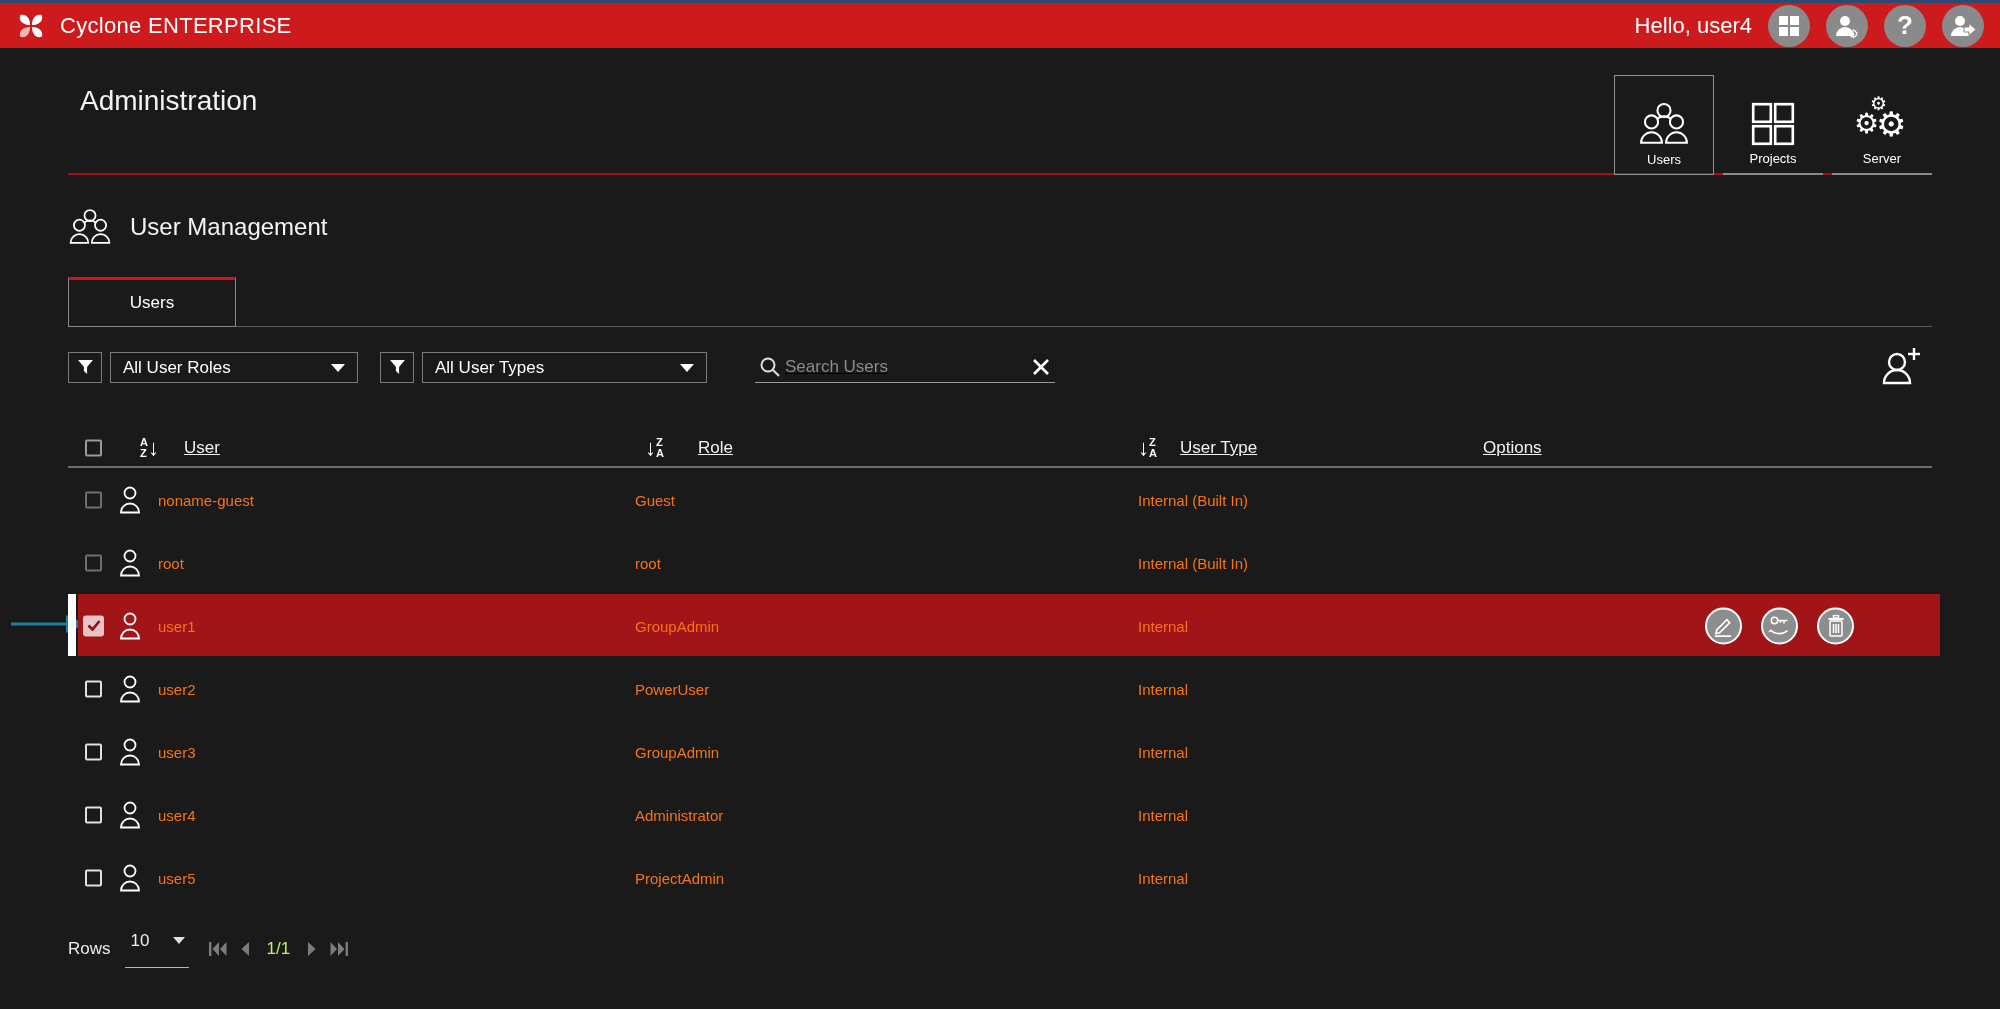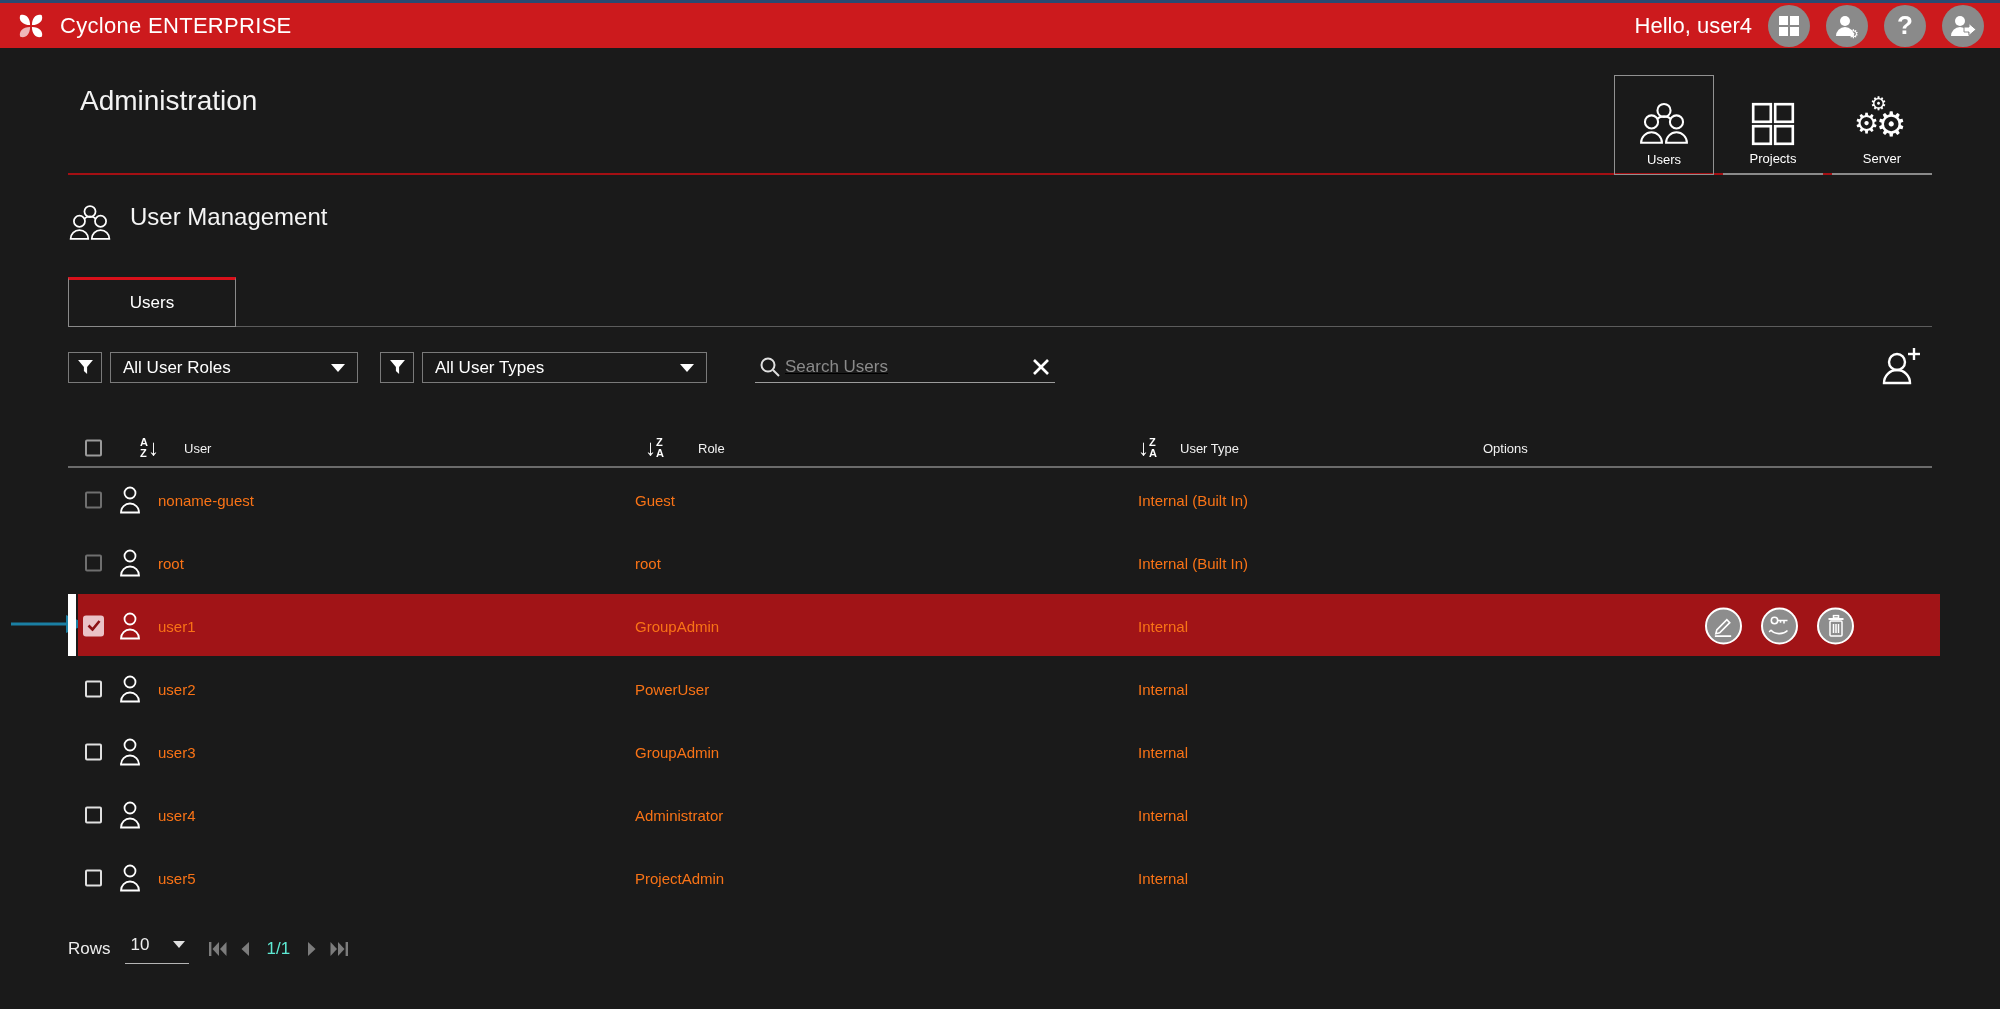--- a/index.html
+++ b/index.html
@@ -23,21 +23,21 @@
   .nav-item { width:100px; height:100px; display:flex; flex-direction:column; align-items:center; justify-content:flex-end; padding-bottom:7px; gap:5px; cursor:pointer; }
   .nav-item.active { border:1px solid #919191; }
   .nav-item.underlined { border-bottom:2px solid #8a8a8a; }
   .nav-label { color:#fff; font-size:13px; }
   .gears { position:relative; width:56px; height:52px; color:#fff; }
   .gears span { position:absolute; line-height:1; }
   .g-small { font-size:19px; left:16px; top:0; }
   .g-med { font-size:28px; left:0; top:16px; }
   .g-big { font-size:34px; left:22px; top:13px; }
 
-  .section-head { margin-top:28px; height:48px; display:flex; gap:18px; }
+  .section-head { margin-top:28px; height:48px; display:flex; align-items:center; gap:18px; }
   .section-title { color:#f5f5f5; font-size:24px; font-weight:400; }
 
   .tabs { margin-top:26px; height:50px; display:flex; border-bottom:1px solid #5c5c5c; }
   .tab { display:flex; align-items:center; justify-content:center; font-size:17px; color:#fff; cursor:pointer; }
   .tab.active { width:168px; border:1px solid #8a8a8a; border-top:3px solid #d8101a; margin-bottom:-1px; }
   .tab.inactive { width:180px; }
 
   .filter-row { margin-top:25px; height:31px; display:flex; align-items:center; position:relative; }
   .funnel-btn { width:34px; height:31px; border:1px solid #7a7a7a; display:flex; align-items:center; justify-content:center; margin-right:8px; cursor:pointer; }
   .dropdown { height:31px; border:1px solid #7a7a7a; display:flex; align-items:center; justify-content:space-between; padding:0 12px; margin-right:22px; cursor:pointer; }
@@ -46,21 +46,21 @@
   .caret { width:0; height:0; border-left:7px solid transparent; border-right:7px solid transparent; border-top:8px solid #fff; }
   .search { margin-left:26px; width:300px; height:31px; border-bottom:1px solid #9c9c9c; display:flex; align-items:center; gap:4px; padding:0 4px;text-decoration:underline; }
   .search input { flex:1; background:transparent; border:none; outline:none; color:#fff; font-size:17px; font-family:"Liberation Sans", sans-serif; }
   .search input::placeholder { color:#8b8b8b; }
   .clear-x { cursor:pointer; display:flex; }
   .add-user { position:absolute; right:8px; top:-7px; cursor:pointer; }
 
   .table { margin-top:47px; }
   .thead { position:relative; height:38px; border-bottom:2px solid #6b6b6b; }
   .thead .hcell, .thead .hicon, .thead .hcb { position:absolute; top:50%; transform:translateY(-50%); }
-  .hcell { color:#f2f2f2; font-size:13px; }
+  .hcell { color:#f2f2f2; font-size:17px;text-decoration:underline; }
   .hcb { left:17px; width:17px; height:17px; border:2px solid #9a9a9a; border-radius:2px; cursor:pointer; }
   .sort { display:flex; align-items:center; cursor:pointer; color:#fff; }
   .sort .letters { display:flex; flex-direction:column; font-size:11px; font-weight:bold; line-height:11px; }
   .sort .arr { font-size:22px; line-height:22px; }
   .s-user { left:72px; } .h-user { left:116px; }
   .s-role { left:577px; } .h-role { left:630px; }
   .s-type { left:1070px; } .h-type { left:1112px; }
   .h-options { left:1415px; }
 
   .row { position:relative; height:63px; }
@@ -75,25 +75,25 @@
   .whitebar { display:none; position:absolute; left:0; width:8px; top:0; bottom:1px; background:#fff; }
   .arrow { display:none; left:-57px; }
   .actions { display:none; left:1637px; gap:19px; }
   .row.selected .rowbg, .row.selected .whitebar { display:block; }
   .row.selected .arrow { display:block; }
   .row.selected .actions { display:flex; }
   .row.selected .cb.checked { display:flex; }
   .action { width:37px; height:37px; border-radius:50%; background:#8d8d8d; border:2px solid #fff; display:flex; align-items:center; justify-content:center; cursor:pointer; }
 
   .pagination { margin-top:22px; display:flex; align-items:center; height:36px; color:#ededed; font-size:17px; }
-  .rows-select { margin-left:14px; width:64px; border-bottom:1px solid #b5b5b5; display:flex; align-items:center; justify-content:space-between; padding:0 4px 8px 6px; cursor:pointer; }
+  .rows-select { margin-left:14px; width:64px; border-bottom:1px solid #b5b5b5; display:flex; align-items:center; justify-content:space-between; padding:0 4px 16px 6px; cursor:pointer; }
   .rows-select .caret { border-left-width:6px; border-right-width:6px; border-top:7px solid #e0e0e0; }
   .pager { margin-left:20px; display:flex; align-items:center; gap:13px; }
   .pg { display:flex; cursor:pointer; }
-  .pg-ind { color:#5eead4; margin:15px 4px; }
+  .pg-ind { color:#bef264; margin:15px 4px; }
 </style>
 </head>
 <body>
 
 <div class="strip"></div>
 
 <header class="topbar">
   <svg class="logo" viewBox="0 0 32 32">
     <g>
       <path d="M15 15 C7 15, 2.5 10, 4.5 4.5 C10 2.5, 15 7, 15 15 Z" fill="#ffffff"></path>

